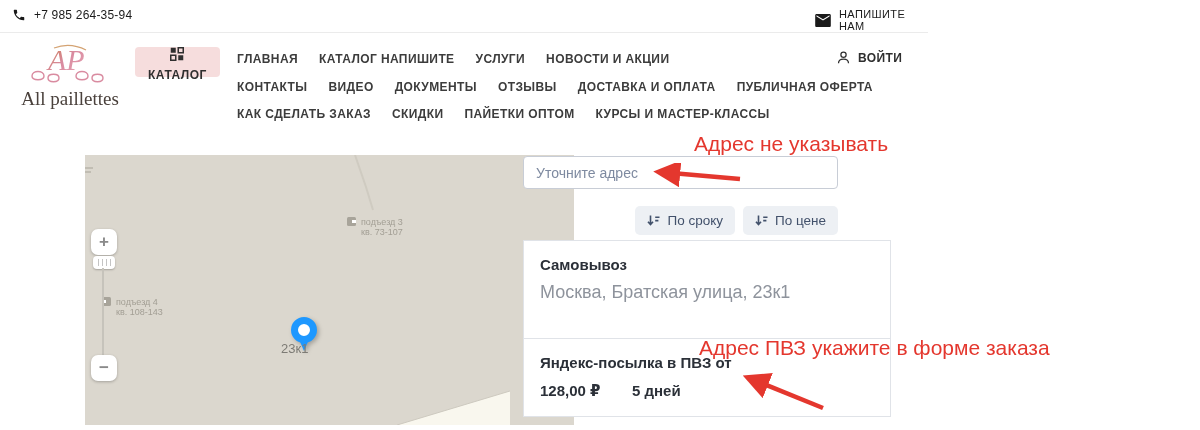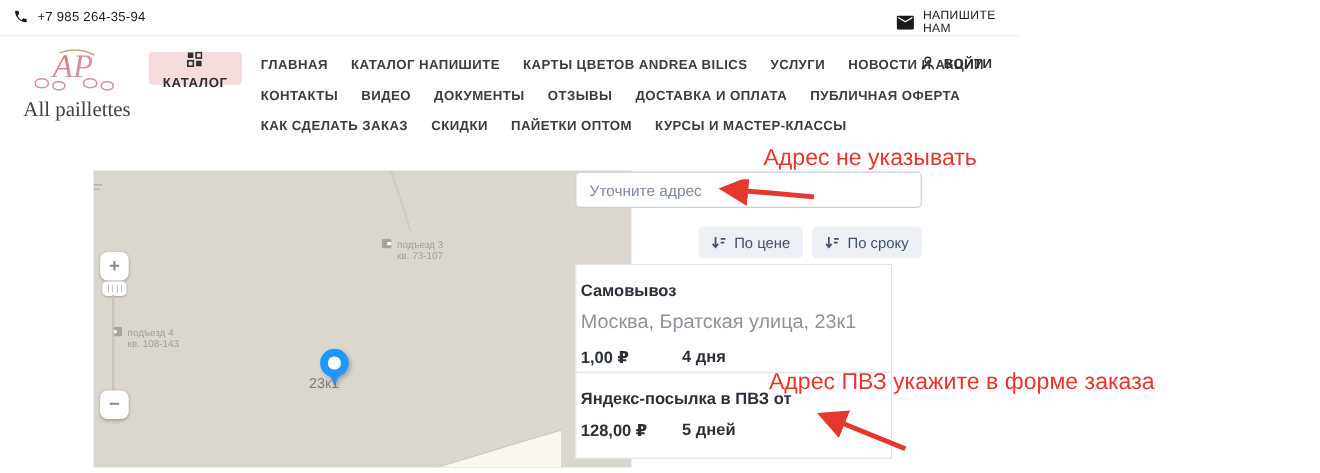--- a/index.html
+++ b/index.html
@@ -41,21 +41,21 @@
   .pin { position:absolute; left:204px; top:162px; filter:drop-shadow(2px 2px 2px rgba(0,0,0,.25)); cursor:pointer; }
   .pin-label { position:absolute; left:196px; top:186px; font-size:13px; color:#7d7b75; }
 
   
   .addr-input { position:absolute; left:523px; top:156px; width:315px; height:33px; border:1px solid #c8cdd6;
                 border-radius:4px; padding:0 12px; font-family:inherit; font-size:14px; color:#3e4d66; }
   .addr-input::placeholder { color:#7e8aa0; opacity:1; }
   .sort-row { position:absolute; left:523px; top:206px; width:315px; display:flex; justify-content:flex-end; gap:8px; }
   .sort-btn { height:29px; display:flex; align-items:center; gap:7px; background:#edf0f4; border:none; border-radius:5px;
               padding:0 12px; font-family:inherit; font-size:13.5px; font-weight:500; color:#42516b; cursor:pointer; }
-  .card { position:absolute; left:523px; width:288px; background:#fff; border:1px solid #e0e3e8; padding:15px 4px; cursor:pointer; }
+  .card { position:absolute; left:523px; width:368px; background:#fff; border:1px solid #e0e3e8; padding:15px 16px; cursor:pointer; }
   .card1 { top:240px; height:99px; } .card2 { top:338px; height:79px; }
   .card-title { font-size:15px; font-weight:700; color:#2b3038; }
   .card-sub { font-size:18px; color:#8e939c; margin-top:9px; }
   .price-row { display:flex; margin-top:13px; }
   .card2 .price-row { margin-top:11px; }
   .price { width:92px; font-size:15px; font-weight:700; color:#2b3038; }
   .term { font-size:15px; font-weight:700; color:#2b3038; }
 
   
   .note { position:absolute; font-size:21px; color:#e4372e; white-space:nowrap; }
@@ -108,21 +108,20 @@
       <rect x="0.75" y="8.25" width="5" height="5" fill="none" stroke="#2f2f2f" stroke-width="1.5"></rect>
       <rect x="8.25" y="8.25" width="5" height="5" fill="#2f2f2f"></rect>
     </svg>
   </span>
   <span>КАТАЛОГ</span>
 </button>
 
 <nav class="nav-row nav1">
   <a>ГЛАВНАЯ</a>
   <a>КАТАЛОГ НАПИШИТЕ</a>
-  <a>КАРТЫ ЦВЕТОВ ANDREA BILICS</a>
   <a>УСЛУГИ</a>
   <a>НОВОСТИ И АКЦИИ</a>
 </nav>
 <nav class="nav-row nav2">
   <a>КОНТАКТЫ</a>
   <a>ВИДЕО</a>
   <a>ДОКУМЕНТЫ</a>
   <a>ОТЗЫВЫ</a>
   <a>ДОСТАВКА И ОПЛАТА</a>
   <a>ПУБЛИЧНАЯ ОФЕРТА</a>
@@ -192,40 +191,36 @@
 <input class="addr-input" type="text" placeholder="Уточните адрес" style="">
 
 <div class="sort-row">
   <button class="sort-btn">
     <span style="display:flex;">
       <svg width="13" height="13" viewBox="0 0 13 13" fill="none" stroke="#42516b" stroke-width="1.6">
         <path d="M3.5 1.5 v8.5 M1 7.7 L3.5 10.6 L6 7.7"></path>
           <path d="M8.2 3.2 h4.3 M8.2 6.6 h3.2"></path>
       </svg>
     </span>
-    <span>По цене</span>
+    <span>По сроку</span>
   </button>
   <button class="sort-btn">
     <span style="display:flex;">
       <svg width="13" height="13" viewBox="0 0 13 13" fill="none" stroke="#42516b" stroke-width="1.6">
         <path d="M3.5 1.5 v8.5 M1 7.7 L3.5 10.6 L6 7.7"></path>
           <path d="M8.2 3.2 h4.3 M8.2 6.6 h3.2"></path>
       </svg>
     </span>
-    <span>По сроку</span>
+    <span>По цене</span>
   </button>
 </div>
 
 <div class="card card1">
   <div class="card-title">Самовывоз</div>
   <div class="card-sub">Москва, Братская улица, 23к1</div>
-  <div class="price-row">
-    <div class="price">1,00 ₽</div>
-    <div class="term">4 дня</div>
-  </div>
 </div>
 
 <div class="card card2">
   <div class="card-title">Яндекс-посылка в ПВЗ от</div>
   <div class="price-row">
     <div class="price">128,00 ₽</div>
     <div class="term">5 дней</div>
   </div>
 </div>
 

